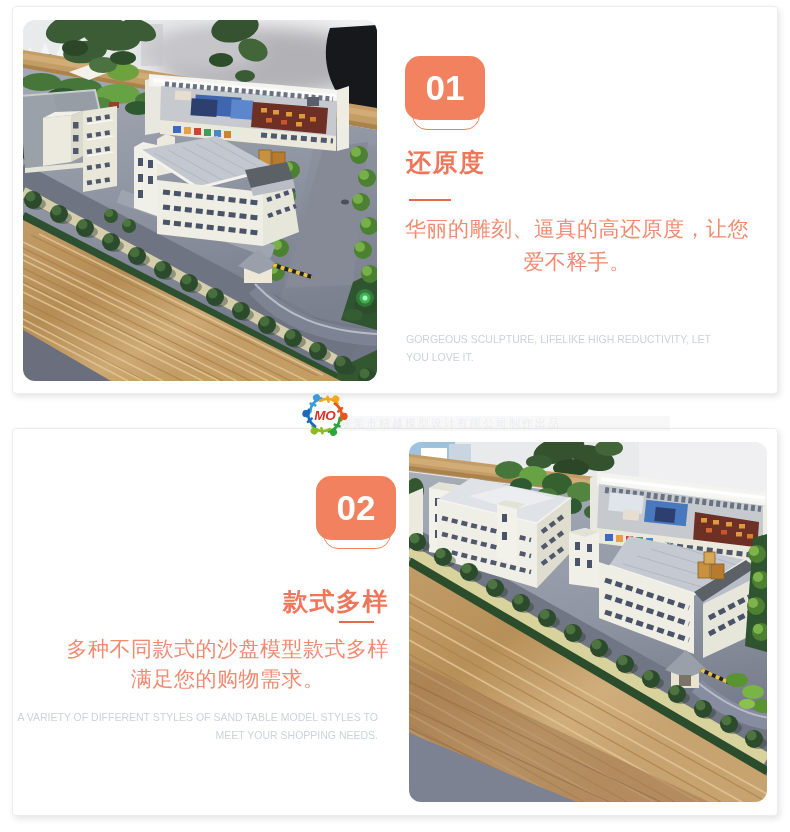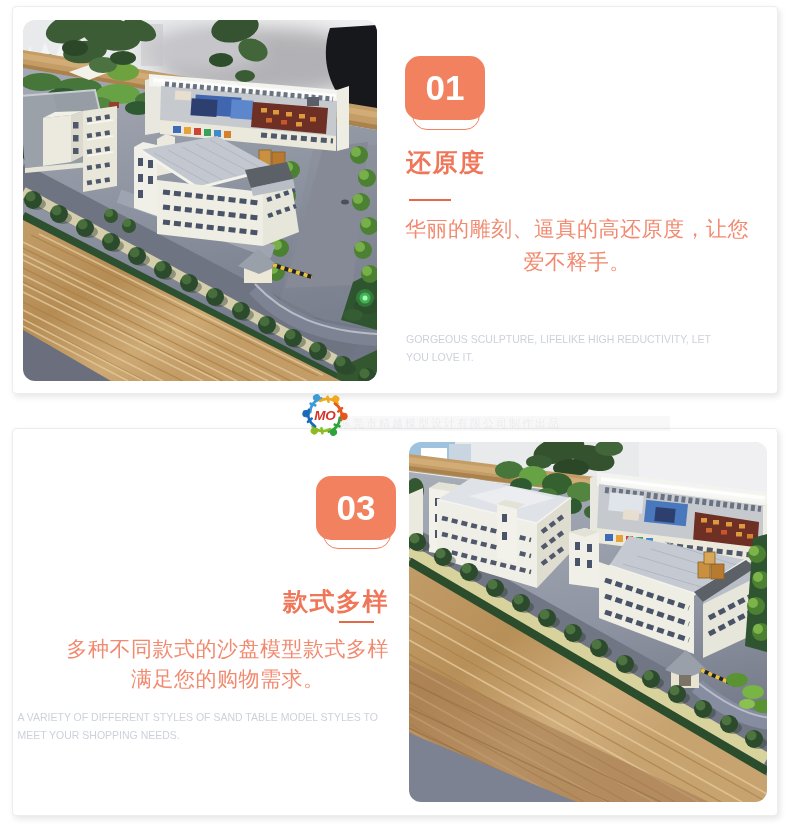--- a/index.html
+++ b/index.html
@@ -565,25 +565,25 @@
 </svg></div>
 
   <div class="badgeline" style="left:412px;top:64px;"></div>
   <div class="badge" style="left:405px;top:56px;">01</div>
   <div class="h" style="left:406px;top:146px;">还原度</div>
   <div class="div1" style="left:409px;top:199px;width:42px;"></div>
   <div class="para" style="left:405px;top:212px;">华丽的雕刻、逼真的高还原度，让您<br>爱不释手。</div>
   <div class="eng" style="left:406px;top:287px;margin-top:43px;">GORGEOUS SCULPTURE, LIFELIKE HIGH REDUCTIVITY, LET<br>YOU LOVE IT.</div>
 
   <div class="badgeline" style="left:323px;top:483px;"></div>
-  <div class="badge" style="left:316px;top:476px;">03</div>
+  <div class="badge" style="left:316px;top:476px;">02</div>
   <div class="h" style="right:401px;top:559px;margin-top:26px;">款式多样</div>
   <div class="div1" style="left:339px;top:621px;width:35px;"></div>
   <div class="para" style="right:401px;top:634px;line-height:30px;">多种不同款式的沙盘模型款式多样<br>满足您的购物需求。</div>
-  <div class="eng" style="right:412px;top:708px;text-align:left;">A VARIETY OF DIFFERENT STYLES OF SAND TABLE MODEL STYLES TO<br>MEET YOUR SHOPPING NEEDS.</div>
+  <div class="eng" style="right:412px;top:708px;text-align:right;">A VARIETY OF DIFFERENT STYLES OF SAND TABLE MODEL STYLES TO<br>MEET YOUR SHOPPING NEEDS.</div>
 
   <div class="abs" style="left:340px;top:416px;width:330px;height:15px;background:rgba(120,125,135,0.05);color:rgba(150,155,165,0.12);font-size:11px;letter-spacing:2px;line-height:15px;">东莞市精越模型设计有限公司制作出品</div>
   <div class="abs" id="logo" style="left:298px;top:390px;width:54px;height:50px;font-style:italic;">
   <svg width="54" height="50" viewBox="0 0 54 50" xmlns="http://www.w3.org/2000/svg">
    <defs>
     <g id="fig">
      <circle cx="0" cy="-19" r="3.2"></circle>
      <path d="M-12,-9 A 14 14 0 0 1 4,-16.5" fill="none" stroke-width="2.6" stroke-linecap="round"></path>
      <path d="M-8,-16.5 L-4.5,-13" fill="none" stroke-width="2.6" stroke-linecap="round"></path>
     </g>

